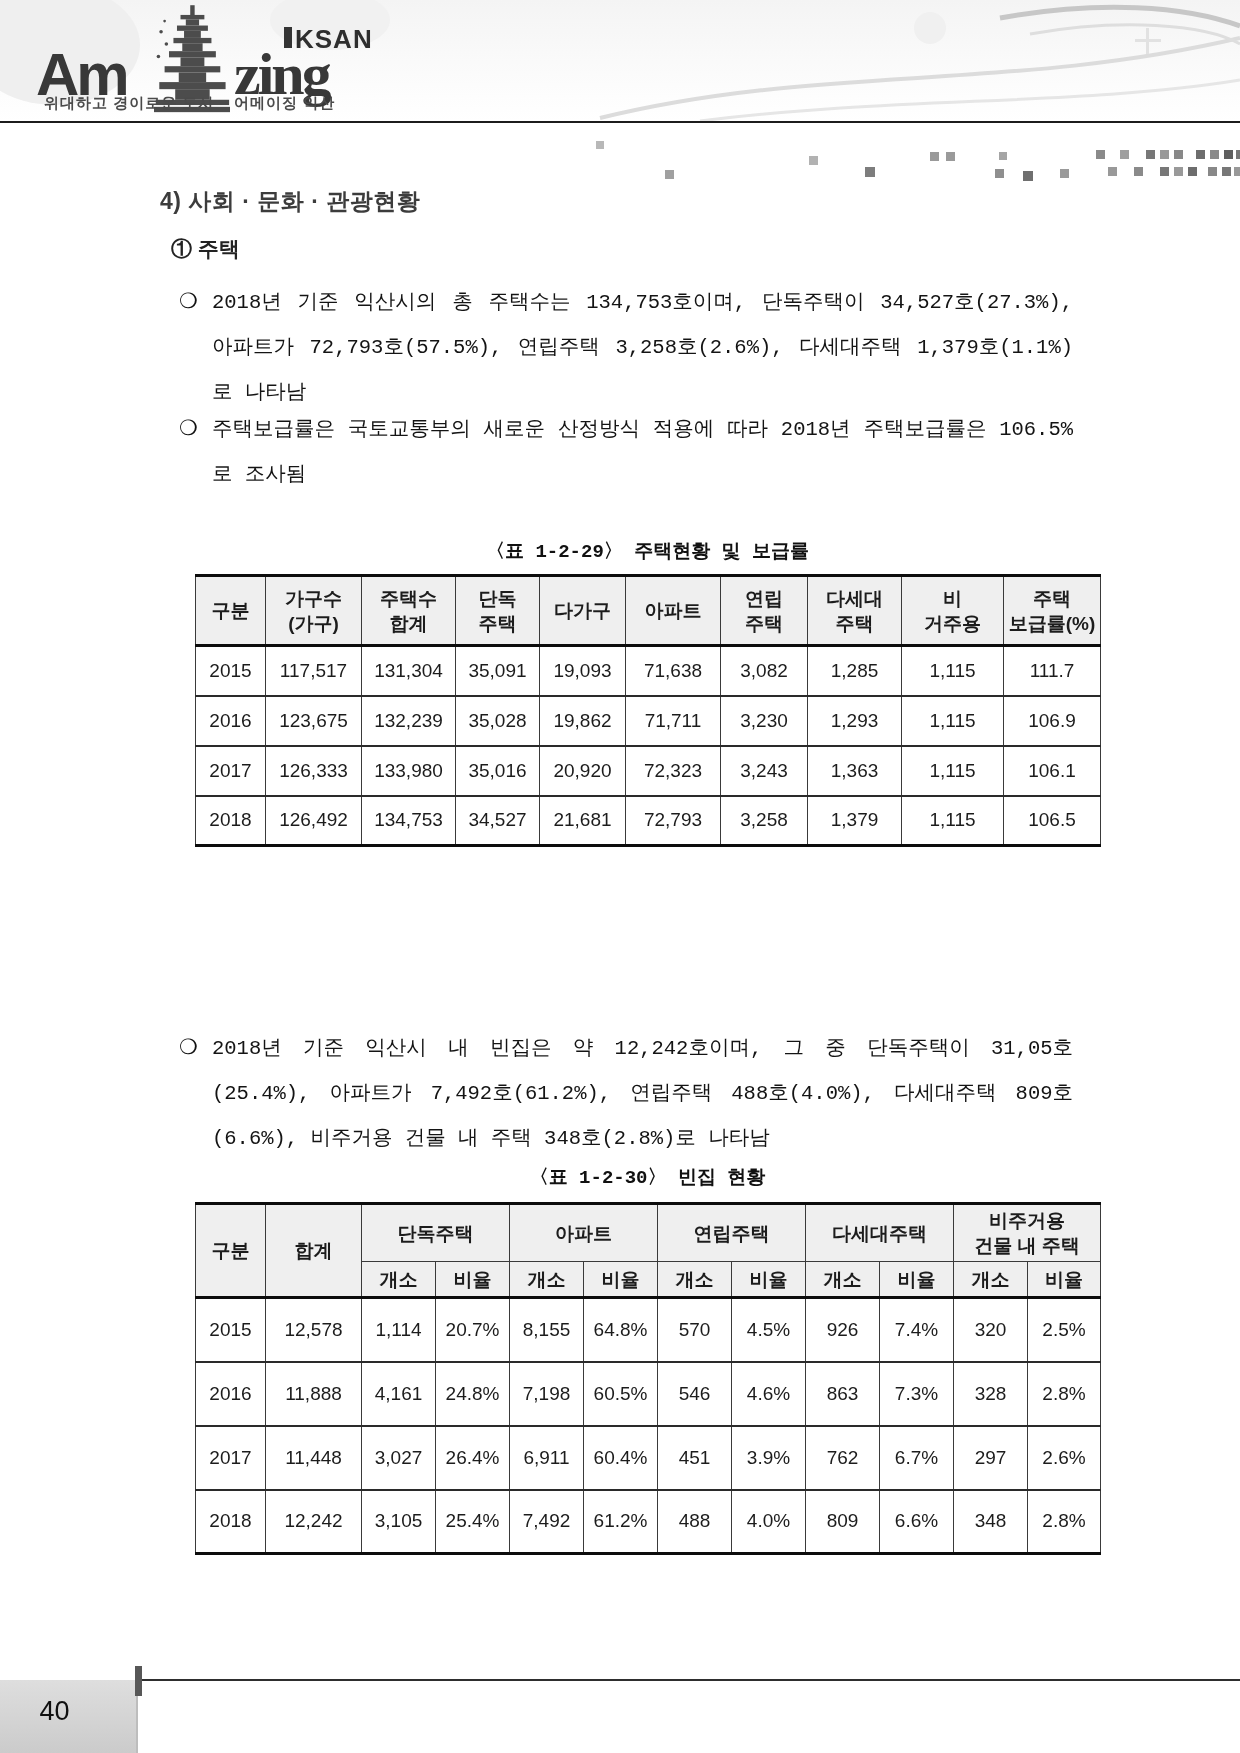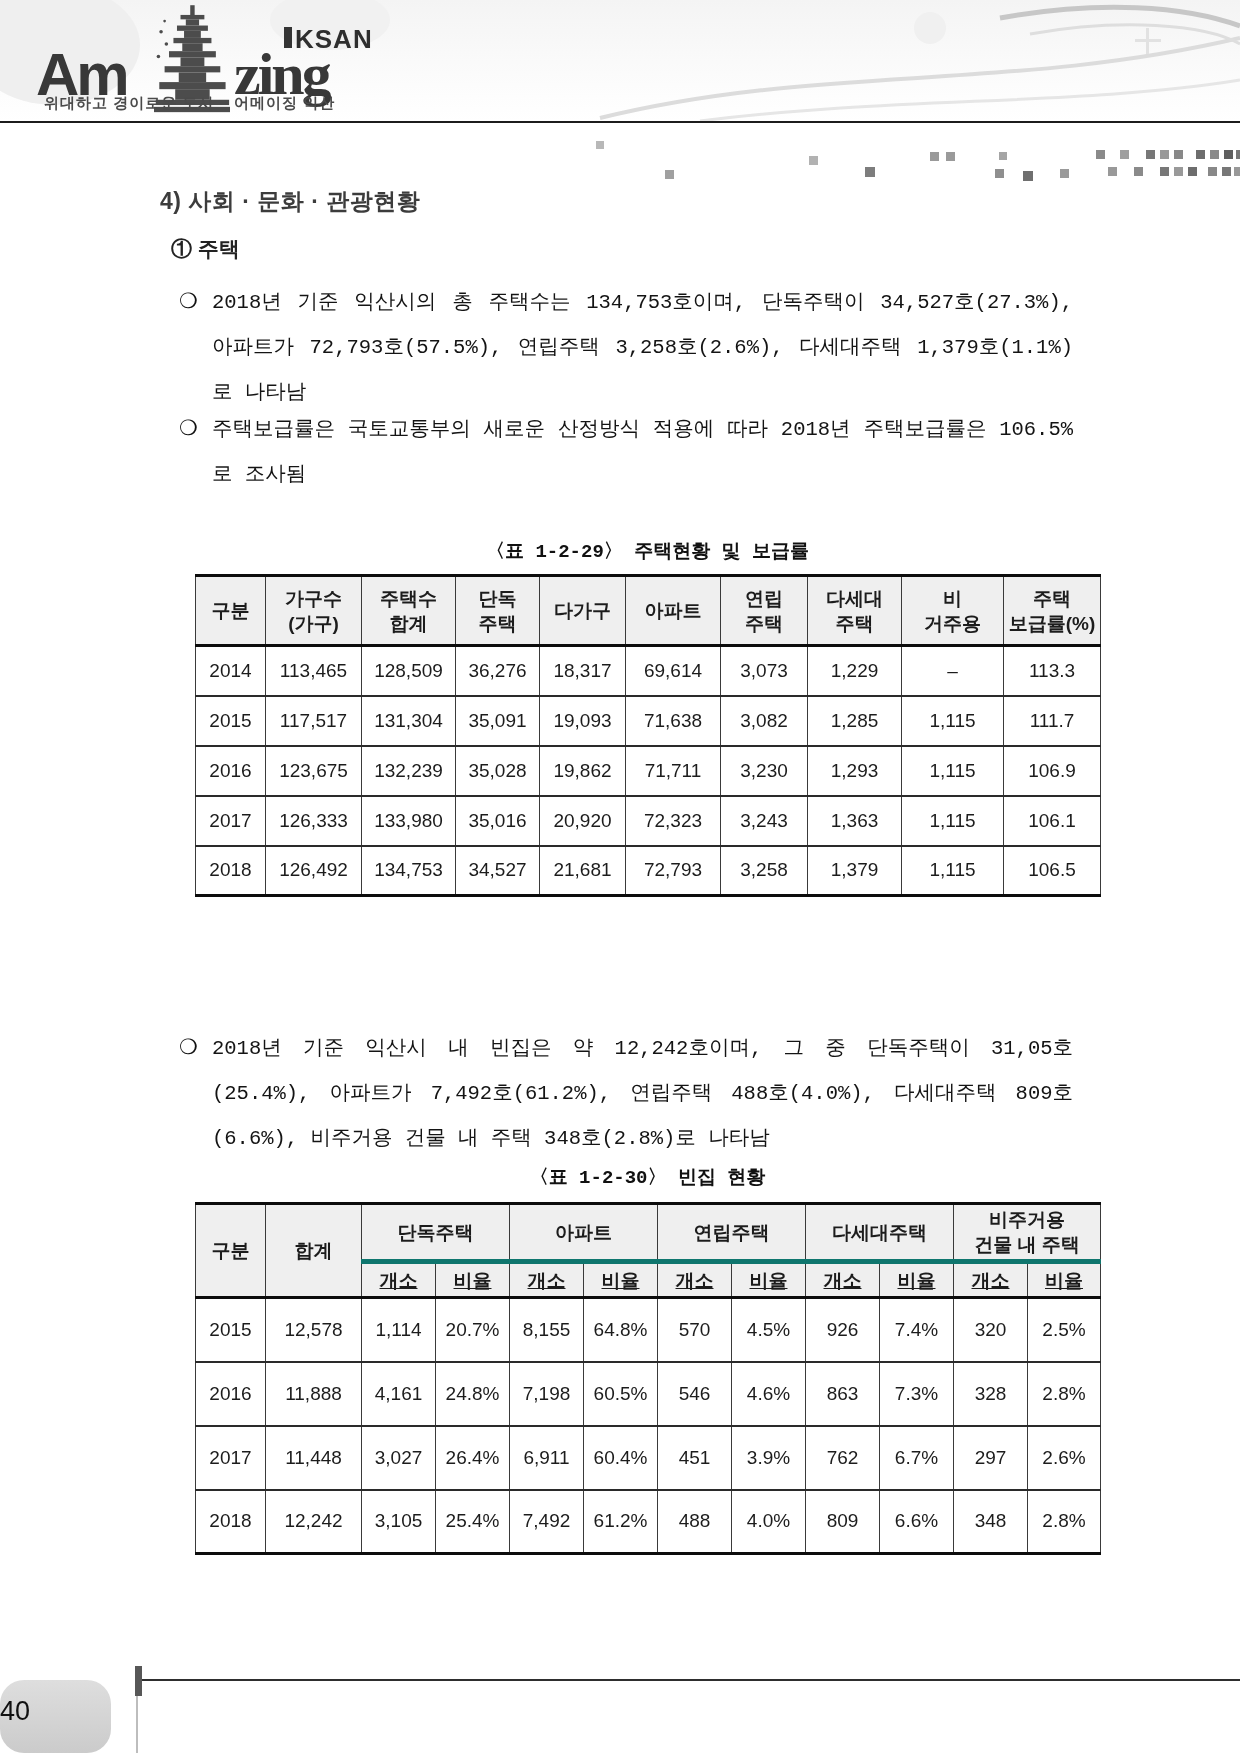--- a/index.html
+++ b/index.html
@@ -42,30 +42,30 @@
         padding:0;overflow:hidden;}
   thead th{background:#efefef;font-weight:700;white-space:pre-line;line-height:25px;border-bottom:1px solid #3a3a3a;}
   thead{border-bottom:3px solid #0c0c0c;}
   tbody tr{border-top:2px solid #2a2a2a;}
   tbody tr:first-child{border-top:none;}
   #table1 thead tr{height:70px;}
   #table1 tbody tr{height:50px;}
   #table2 thead tr.grp{height:58px;}
   #table2 thead tr.sub{height:36px;}
   #table2 tbody tr{height:64px;}
-  #table2 thead tr.sub th{border-top:5px solid #0f766e;text-decoration:underline;}
+  #table2 thead tr.sub th{border-top:1px solid #0f766e;}
 
   .notes{position:absolute;left:207px;top:903px;font-size:17px;line-height:29px;color:#151515;}
   .notes .indent{padding-left:57px;}
   .src2{position:absolute;left:196px;top:1570px;font-size:17px;color:#151515;}
 
   
-  .foot-block{position:absolute;left:0;top:1680px;width:111px;height:73px;
+  .foot-block{position:absolute;left:0;top:1680px;width:137px;height:73px;
               background:linear-gradient(180deg,#dedede,#cbcbcb);
-              font-size:27px;color:#101010;text-align:left;border-radius:24px;}
+              font-size:27px;color:#101010;text-align:center;}
   .foot-block span{display:inline-block;margin:16px 28px 0 0;}
   .foot-tick{position:absolute;left:135px;top:1666px;width:7px;height:30px;background:#575757;}
   .foot-line{position:absolute;left:142px;top:1679px;width:1098px;height:2px;background:#2e2e2e;}
   .foot-edge{position:absolute;left:136px;top:1682px;width:2px;height:71px;background:#bdbdbd;}
 </style>
 </head>
 <body>
 
 <div class="page">
 
@@ -184,32 +184,20 @@
           <th>다세대
 주택</th>
           <th>비
 거주용</th>
           <th>주택
 보급률(%)</th>
         </tr>
       </thead>
       <tbody>
         <tr>
-          <td>2014</td>
-          <td>113,465</td>
-          <td>128,509</td>
-          <td>36,276</td>
-          <td>18,317</td>
-          <td>69,614</td>
-          <td>3,073</td>
-          <td>1,229</td>
-          <td>–</td>
-          <td>113.3</td>
-        </tr>
-        <tr>
           <td>2015</td>
           <td>117,517</td>
           <td>131,304</td>
           <td>35,091</td>
           <td>19,093</td>
           <td>71,638</td>
           <td>3,082</td>
           <td>1,285</td>
           <td>1,115</td>
           <td>111.7</td>

